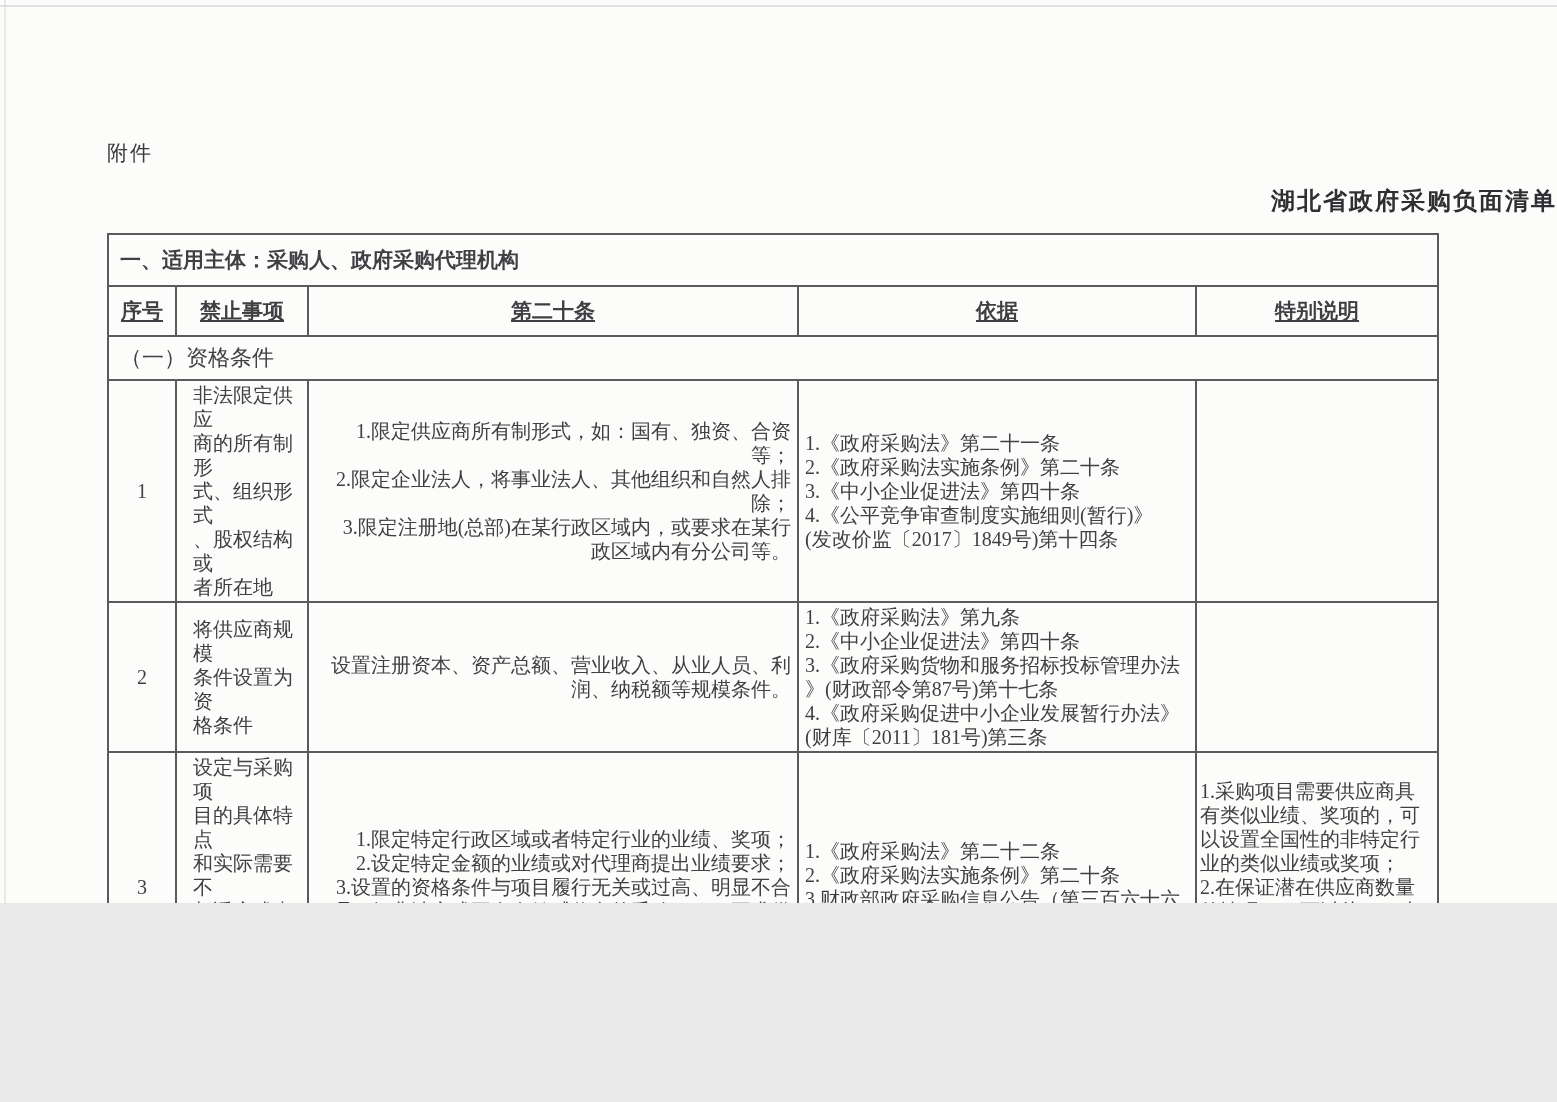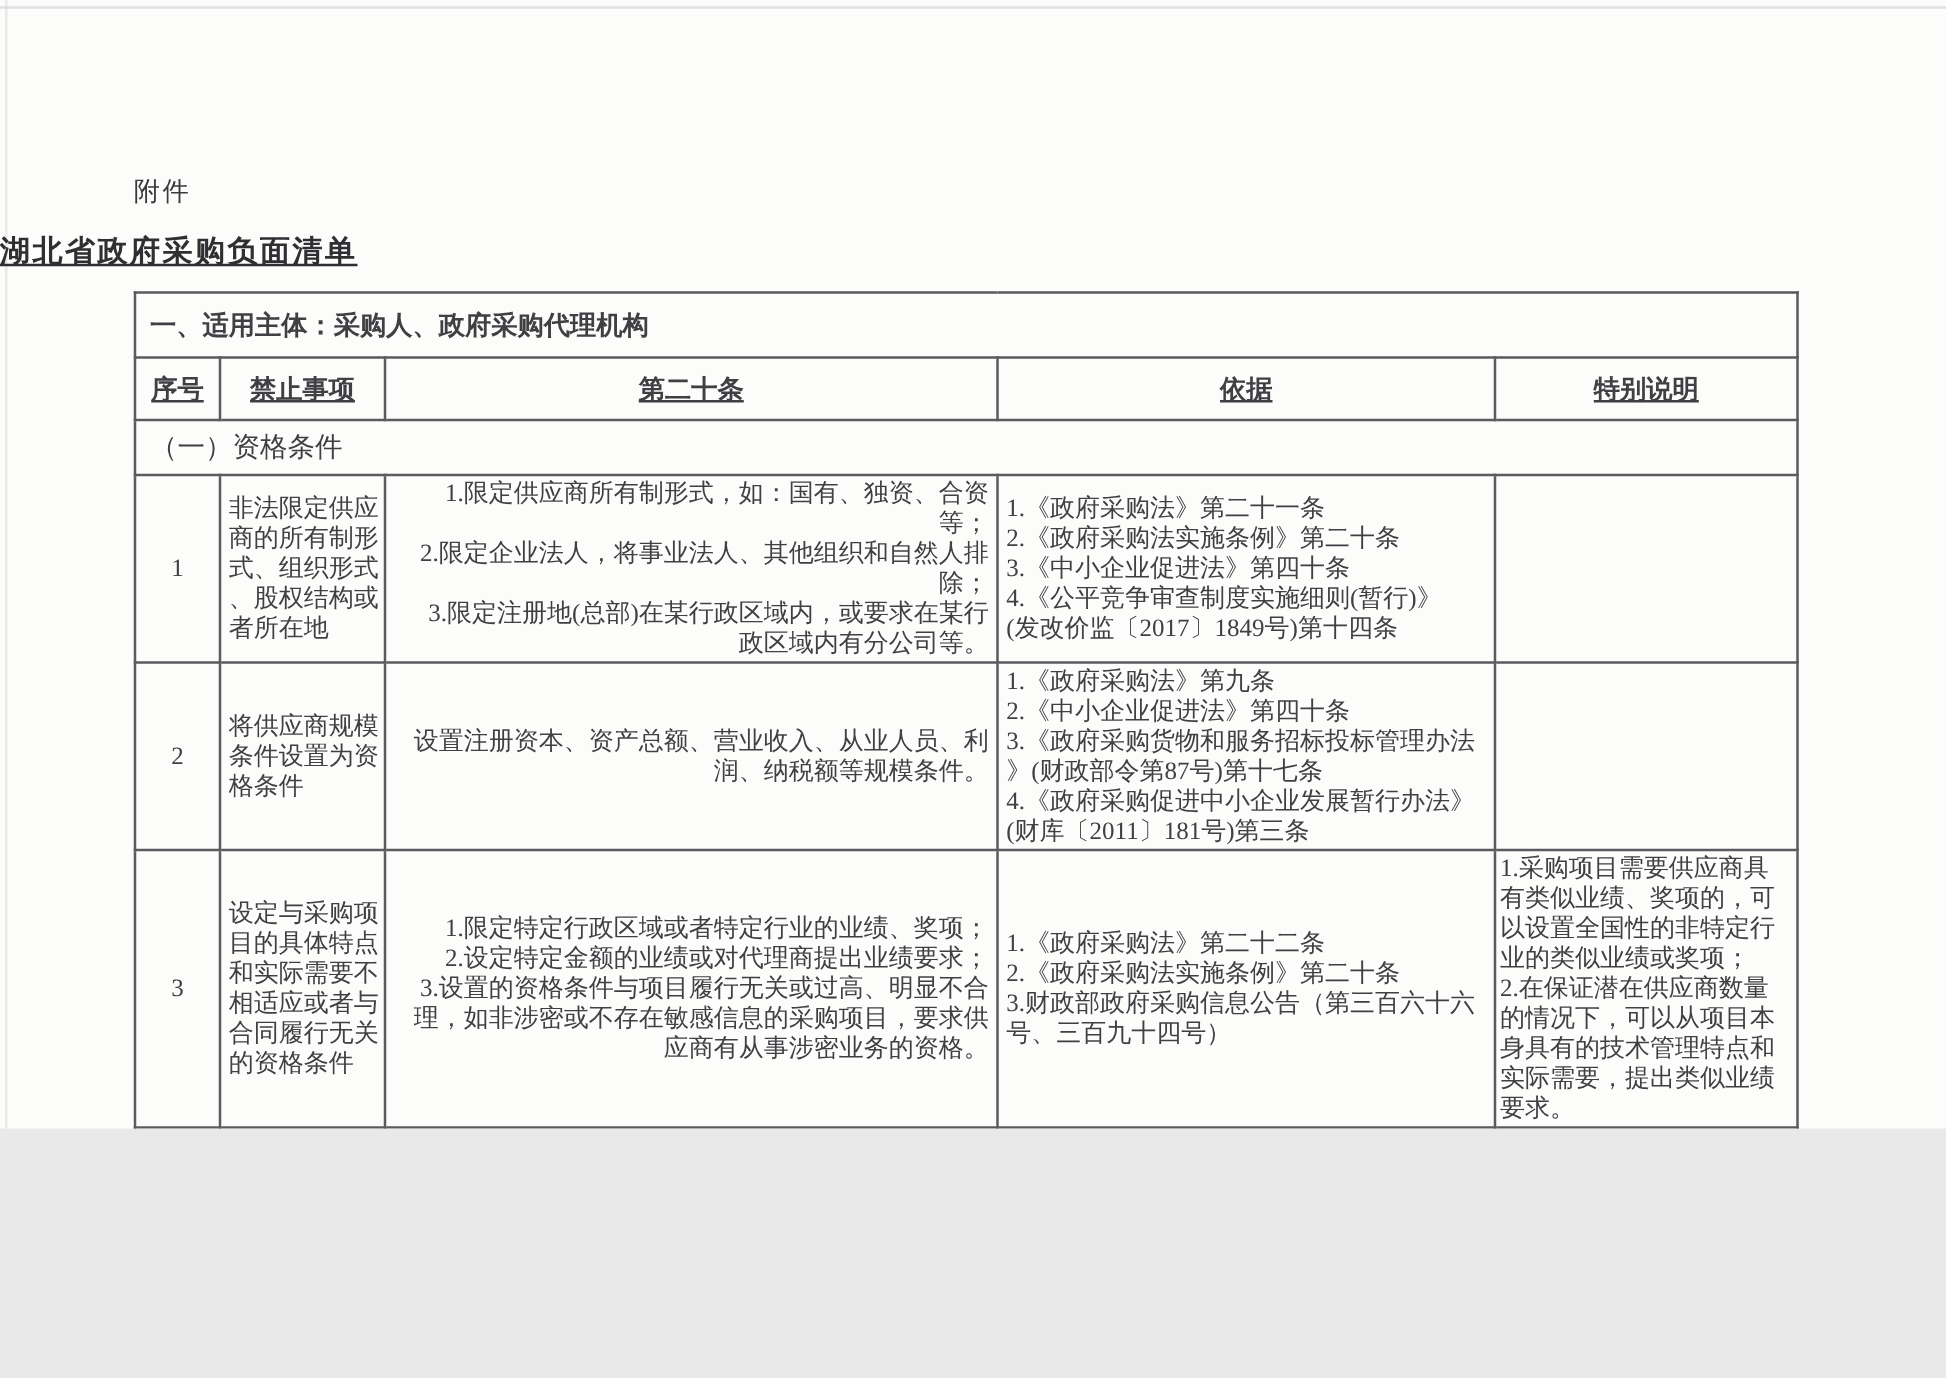--- a/index.html
+++ b/index.html
@@ -15,22 +15,22 @@
   .scan-edge-top{position:absolute;left:0;top:5px;width:100%;height:2px;background:#c9c9ce;opacity:.55;}
   .scan-edge-bottom{position:absolute;left:0;top:1094px;width:100%;height:2px;background:#b9b9bf;opacity:.7;}
   .scan-edge-left{position:absolute;left:4px;top:0;width:2px;height:100%;background:#ded2d6;opacity:.5;}
 
   .attachment{
     position:absolute;left:107px;top:139px;
     font-size:21px;color:#3a3a3e;letter-spacing:2px;
   }
   .title{
     position:absolute;left:0;top:185px;width:100%;
-    margin:0;text-align:left;
-    font-size:24px;font-weight:700;color:#2f2f33;letter-spacing:2px;text-decoration:underline;
+    margin:0;text-align:right;
+    font-size:24px;font-weight:700;color:#2f2f33;letter-spacing:2px;
   }
 
   table.doc{
     position:absolute;left:107px;top:233px;
     width:1330px;
     border-collapse:collapse;table-layout:fixed;
     border:2px solid #525257;
     font-size:20px;line-height:24px;color:#3f3f44;
   }
   table.doc td,table.doc th{
@@ -45,21 +45,21 @@
     padding-left:11px;height:46px;white-space:nowrap;
   }
   tr.colhead-row th{
     font-weight:700;font-size:21px;text-align:center;height:44px;text-decoration:underline;
   }
   tr.category-row td{
     font-weight:400;font-size:22px;
     padding-left:11px;height:38px;white-space:nowrap;
   }
   tr.data-row td.c-no{text-align:center;}
-  tr.data-row td.c-item{padding:2px 2px 2px 6px;}
+  tr.data-row td.c-item{padding:2px 2px 2px 16px;}
   tr.data-row td.c-content{padding:2px 6px;text-align:right;}
   tr.data-row td.c-basis{padding:2px 6px;}
   tr.data-row td.c-note{padding:2px 4px 2px 3px;}
   tr.row-1{height:144px;}
   tr.row-2{height:141px;}
   tr.row-3{height:214px;}
 
   .footer{
     position:absolute;left:0;top:997px;width:100%;
     text-align:right;font-size:12px;color:#4c4c52;letter-spacing:1px;

